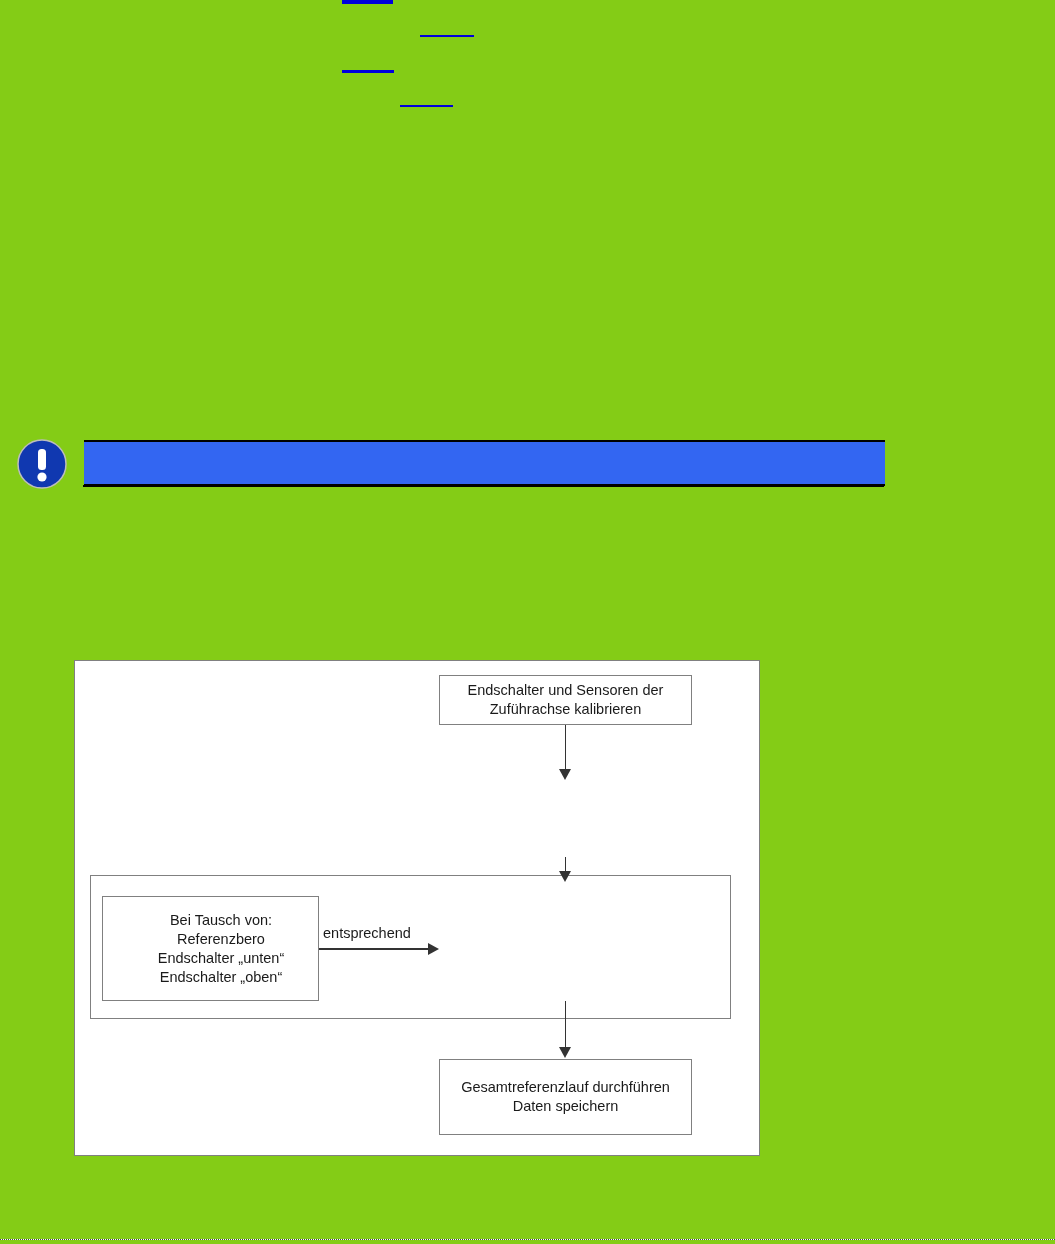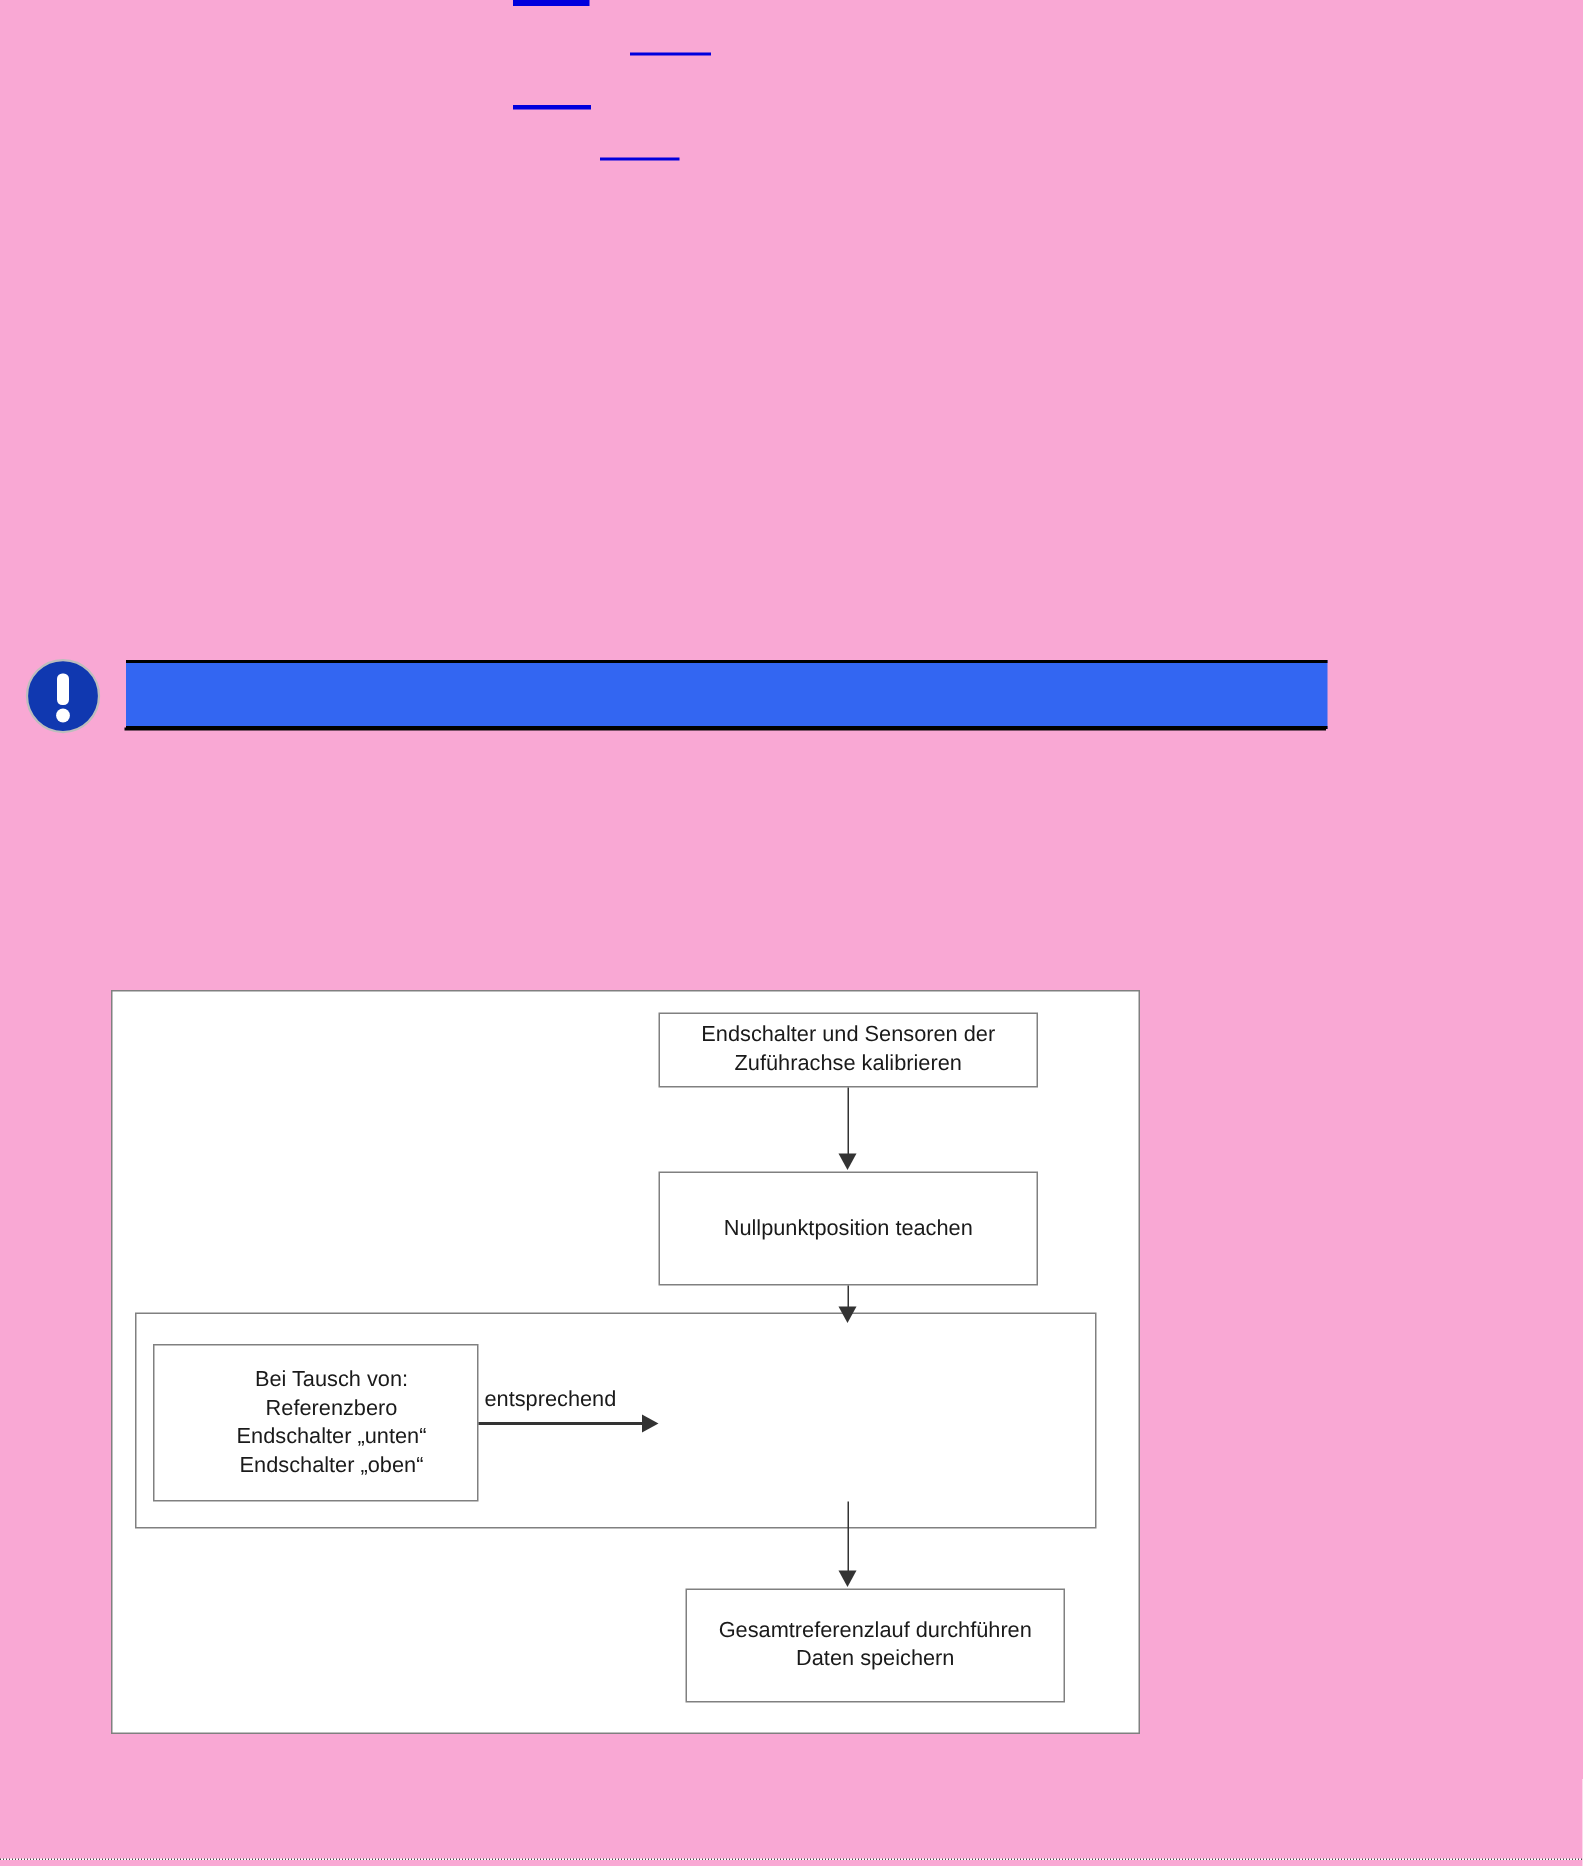--- a/index.html
+++ b/index.html
@@ -8,21 +8,21 @@
     background: #ffffff;
   }
   body {
     font-family: "Liberation Sans", sans-serif;
     color: #000000;
   }
   #page {
     position: relative;
     width: 1055px;
     height: 1244px;
-    background: #f9a8d4;
+    background: #84cc16;
     overflow: hidden;
   }
 
   
   .link-rule {
     position: absolute;
     background: #0000dd;
   }
 
   
@@ -102,21 +102,21 @@
     width: 641px;
     height: 144px;
     border: 1px solid #808080;
     box-sizing: border-box;
     background: #ffffff;
   }
   #node-calibrate    { left: 364px; top: 14px;  width: 253px; height: 50px; }
   #node-zeropoint    { left: 364px; top: 120px; width: 253px; height: 76px; }
   #node-swap         { left: 27px;  top: 235px; width: 217px; height: 105px; padding-left: 21px; }
   #node-reference    { left: 364px; top: 222px; width: 253px; height: 118px; }
-  #node-totalrun     { left: 364px; top: 398px; width: 253px; height: 76px; margin-left: 18px; }
+  #node-totalrun     { left: 364px; top: 398px; width: 253px; height: 76px; }
 
   
   .conn-line {
     position: absolute;
     background: #333333;
   }
   .conn-v { width: 1.5px; }
   .conn-h { height: 1.5px; }
   .arrow-down {
     position: absolute;
@@ -180,21 +180,20 @@
   <div id="flowchart">
 
     <div id="group-box"></div>
 
     <div class="node" id="node-calibrate">Endschalter und Sensoren der
 Zuführachse kalibrieren</div>
 
     <div class="conn-line conn-v" style="left:489.5px; top:64px; height:45px;"></div>
     <div class="arrow-down" style="left:484px; top:108px;"></div>
 
-    <div class="node" id="node-zeropoint">Nullpunktposition teachen</div>
 
     <div class="conn-line conn-v" style="left:489.5px; top:196px; height:15px;"></div>
     <div class="arrow-down" style="left:484px; top:210px;"></div>
 
     <div class="node" id="node-swap">Bei Tausch von:
 Referenzbero
 Endschalter „unten“
 Endschalter „oben“</div>
 
     <div class="conn-line conn-h" style="left:244px; top:287px; width:111px;"></div>

